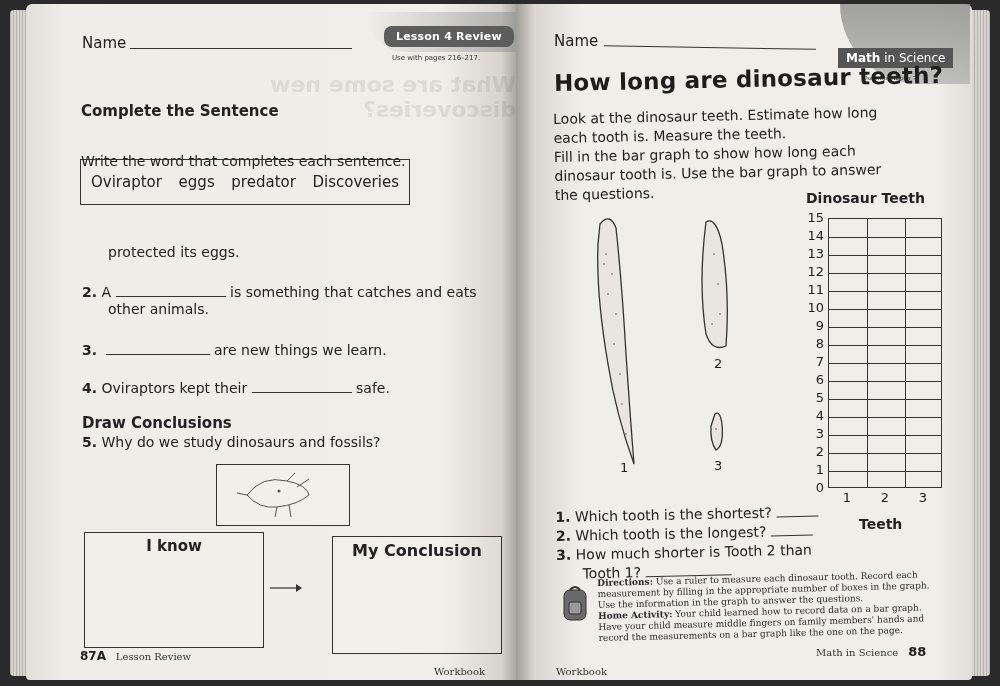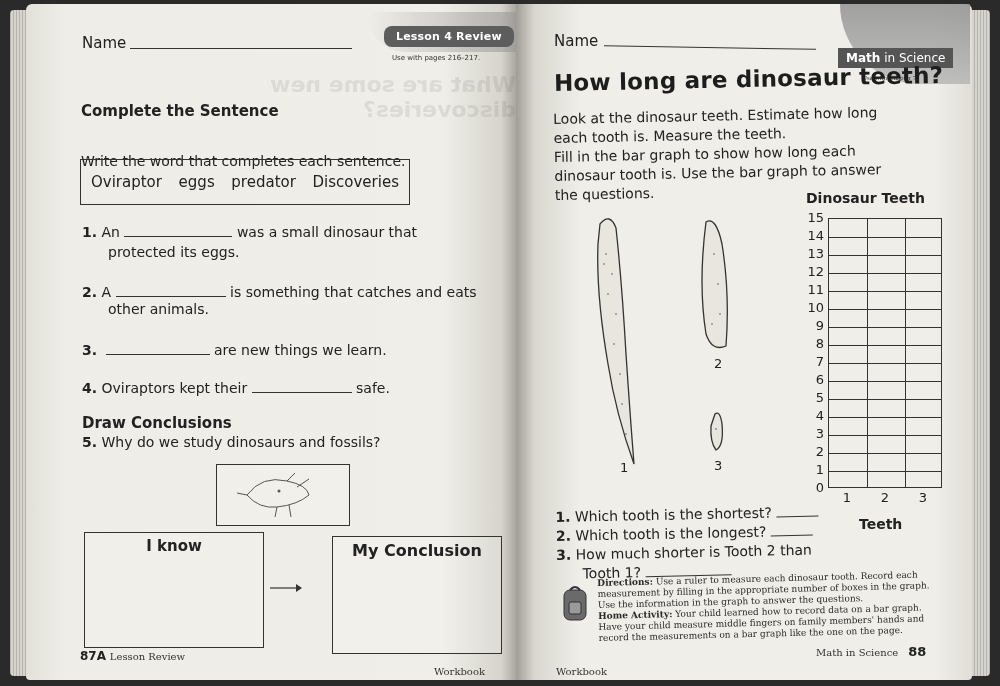--- a/index.html
+++ b/index.html
@@ -81,26 +81,20 @@
     <div class="abs h-bold" style="left:55px;top:98px;text-align:center;">Complete the Sentence</div>
     <div class="abs txt" style="left:55px;top:117px;margin-top:32px;">Write the word that completes each sentence.</div>
 
     <div class="abs word-box" style="left:54px;top:155px;width:330px;height:46px;">
       <span>Oviraptor</span>
       <span>eggs</span>
       <span>predator</span>
       <span>Discoveries</span>
     </div>
 
-    <div class="abs txt" style="left:56px;top:220px;">
-      <span class="num">1.</span>
-      <span>An</span>
-      <span class="blank" style="width:108px;"></span>
-      <span>was a small dinosaur that</span>
-    </div>
     <div class="abs txt" style="left:82px;top:240px;">protected its eggs.</div>
 
     <div class="abs txt" style="left:56px;top:280px;">
       <span class="num">2.</span>
       <span>A</span>
       <span class="blank" style="width:110px;"></span>
       <span>is something that catches and eats</span>
     </div>
     <div class="abs txt" style="left:82px;top:297px;">other animals.</div>
 
@@ -140,21 +134,21 @@
       <line x1="0" y1="6" x2="26" y2="6" stroke="#333" stroke-width="1.2"></line>
       <polygon points="26,2 32,6 26,10" fill="#333"></polygon>
     </svg>
 
     <div class="abs box" style="left:306px;top:532px;width:170px;height:118px;">
       <div class="box-title" style="font-size:16px;">My Conclusion</div>
     </div>
 
     <div class="abs" style="left:54px;top:645px;font-size:12px;">
       <span style="font-weight:bold;">87A</span>
-      <span class="foot" style="">Lesson Review</span>
+      <span class="foot" style="margin-left:6px;">Lesson Review</span>
     </div>
     <div class="abs foot" style="left:408px;top:662px;">Workbook</div>
   </div>
 
   <div class="page right">
     <div class="swoosh-r" style="left:324px;"></div>
 
     <span class="abs name-label" style="left:38px;top:28px;">Name</span>
     <div class="abs name-line" style="left:88px;top:43px;width:212px;transform:rotate(1deg);"></div>
 

